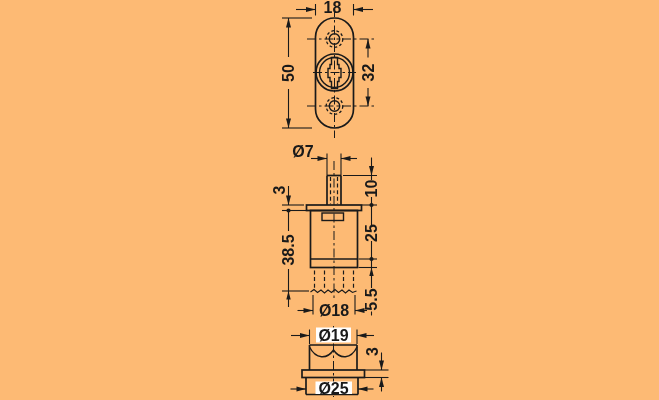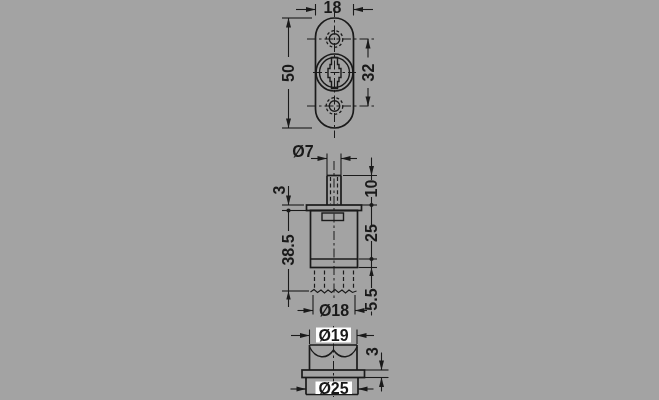--- a/index.html
+++ b/index.html
@@ -1,16 +1,16 @@
 <!DOCTYPE html>
 <html><head>
 <meta charset="utf-8">
 <style>
   html,body{margin:0;padding:0;background:#ffffff;}
-  .stage{width:659px;height:400px;position:relative;background:#a3a3a3;overflow:hidden;}
+  .stage{width:659px;height:400px;position:relative;background:#fdba74;overflow:hidden;}
   svg{display:block;}
   .o  {stroke-width:1.7;}
   .o2 {stroke-width:1.4;}
   .d  {stroke-width:1.1;}
   .cl {stroke-width:1;stroke-dasharray:9 3 2.5 3;}
   .hid{stroke-width:1.2;stroke-dasharray:4 2.6;}
   .hc {stroke-width:1.3;stroke-dasharray:2.8 2.3;}
   .wavy{stroke-width:1.1;}
   text.lbl{font-family:"Liberation Sans",sans-serif;font-weight:bold;font-size:16px;
            fill:#1a1a1a;stroke:none;}

